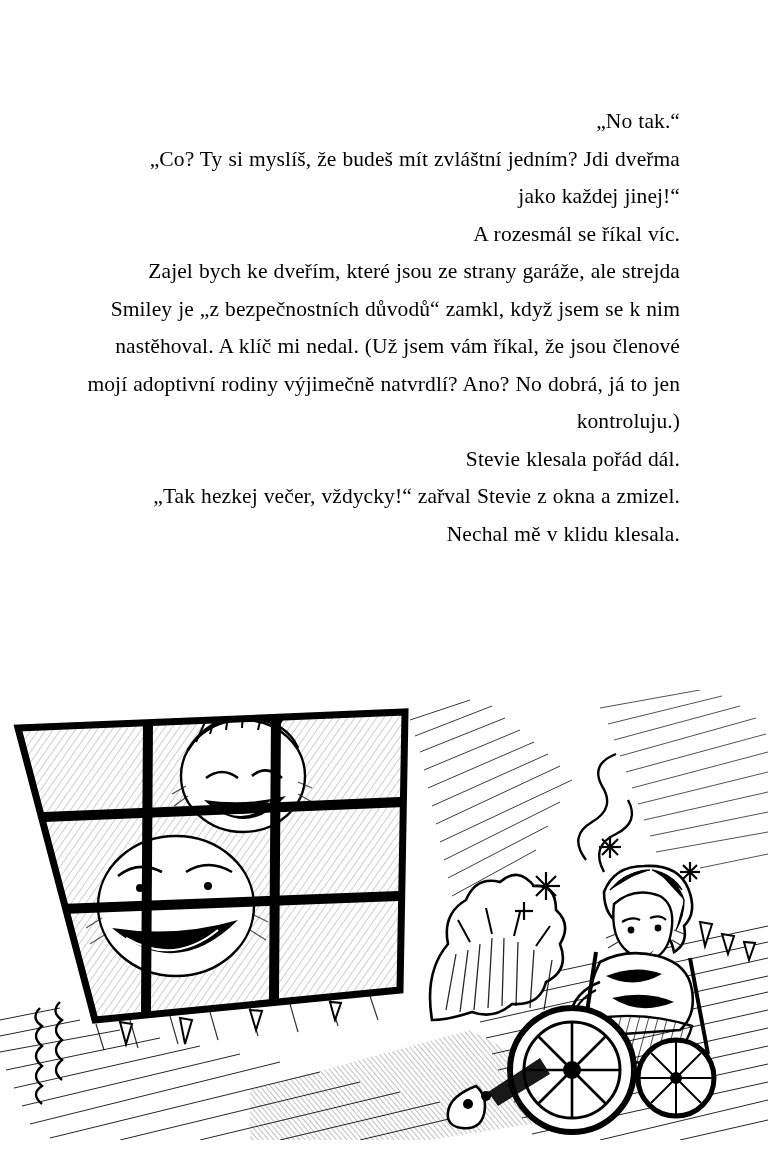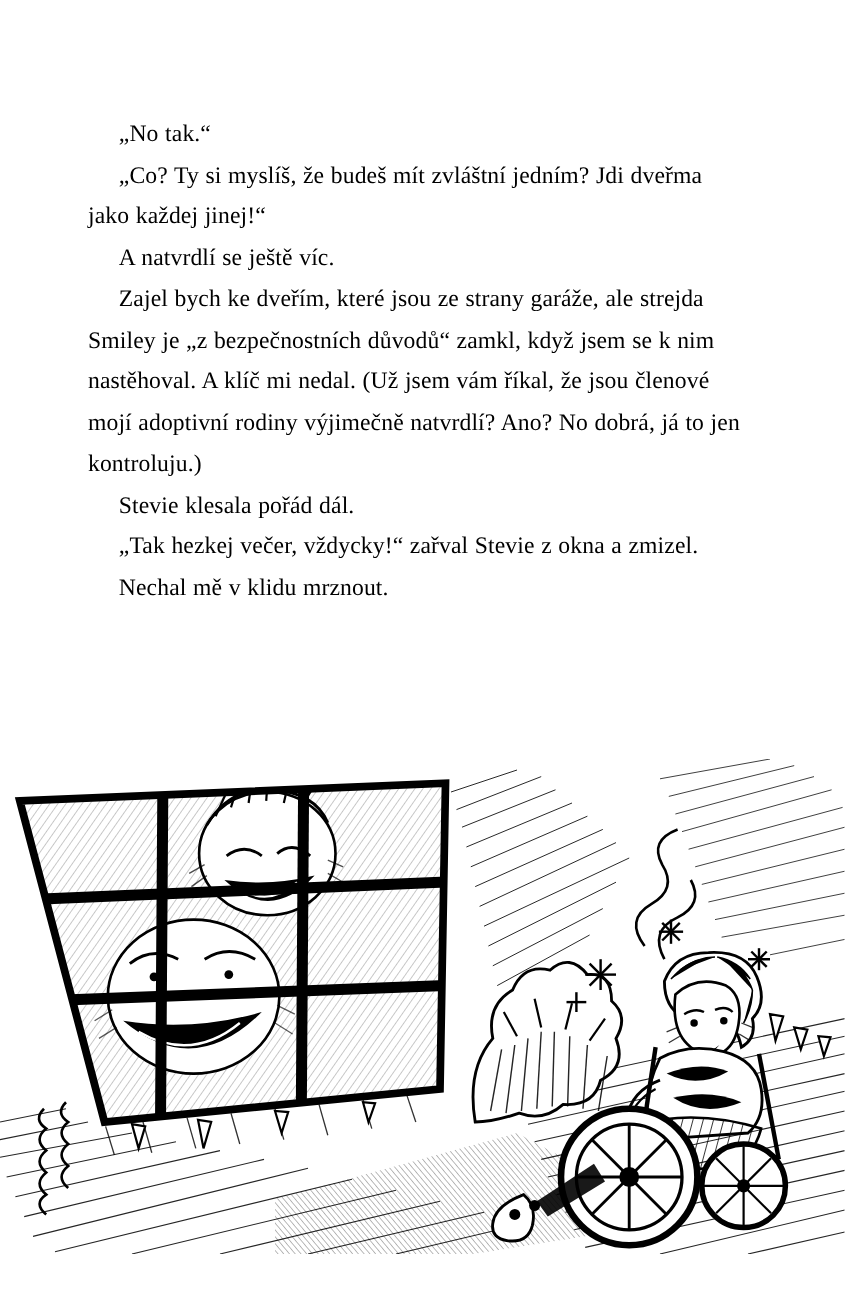--- a/index.html
+++ b/index.html
@@ -19,20 +19,21 @@
     position: absolute;
     left: 0; top: 0;
     width: 768px;
     height: 1175px;
   }
   .text-block {
     position: absolute;
     left: 80px;
     top: 103px;
     width: 600px;
+    text-align: right;
   }
   .para {
     margin: 0;
     font-size: 21.5px;
     line-height: 37.5px;
     text-indent: 28px;
     letter-spacing: 0.1px;
     word-spacing: 0.5px;
   }
   .illustration {
@@ -45,25 +46,25 @@
   svg { display: block; }
 </style>
 </head>
 <body>
 
 <div class="page">
 
   <div class="text-block">
     <p class="para">„No tak.“</p>
     <p class="para">„Co? Ty si myslíš, že budeš mít zvláštní jedním? Jdi dveřma jako každej jinej!“</p>
-    <p class="para">A natvrdlí se ještě víc.</p>
+    <p class="para">A rozesmál se říkal víc.</p>
     <p class="para">Zajel bych ke dveřím, které jsou ze strany garáže, ale strejda Smiley je „z bezpečnostních důvodů“ zamkl, když jsem se k nim nastěhoval. A klíč mi nedal. (Už jsem vám říkal, že jsou členové mojí adoptivní rodiny výjimečně natvrdlí? Ano? No dobrá, já to jen kontroluju.)</p>
     <p class="para">Stevie klesala pořád dál.</p>
     <p class="para">„Tak hezkej večer, vždycky!“ zařval Stevie z okna a zmizel.</p>
-    <p class="para">Nechal mě v klidu mrznout.</p>
+    <p class="para">Nechal mě v klidu klesala.</p>
   </div>
 
   <div class="illustration">
     <svg viewBox="0 0 768 450" width="768" height="450" xmlns="http://www.w3.org/2000/svg" aria-hidden="true">
       <defs>
         <pattern id="hatch1" width="6" height="6" patternUnits="userSpaceOnUse" patternTransform="rotate(35)">
           <line x1="0" y1="0" x2="0" y2="6" stroke="#000" stroke-width="1.1"></line>
         </pattern>
         <pattern id="hatch2" width="4" height="4" patternUnits="userSpaceOnUse" patternTransform="rotate(-40)">
           <line x1="0" y1="0" x2="0" y2="4" stroke="#000" stroke-width="1"></line>

